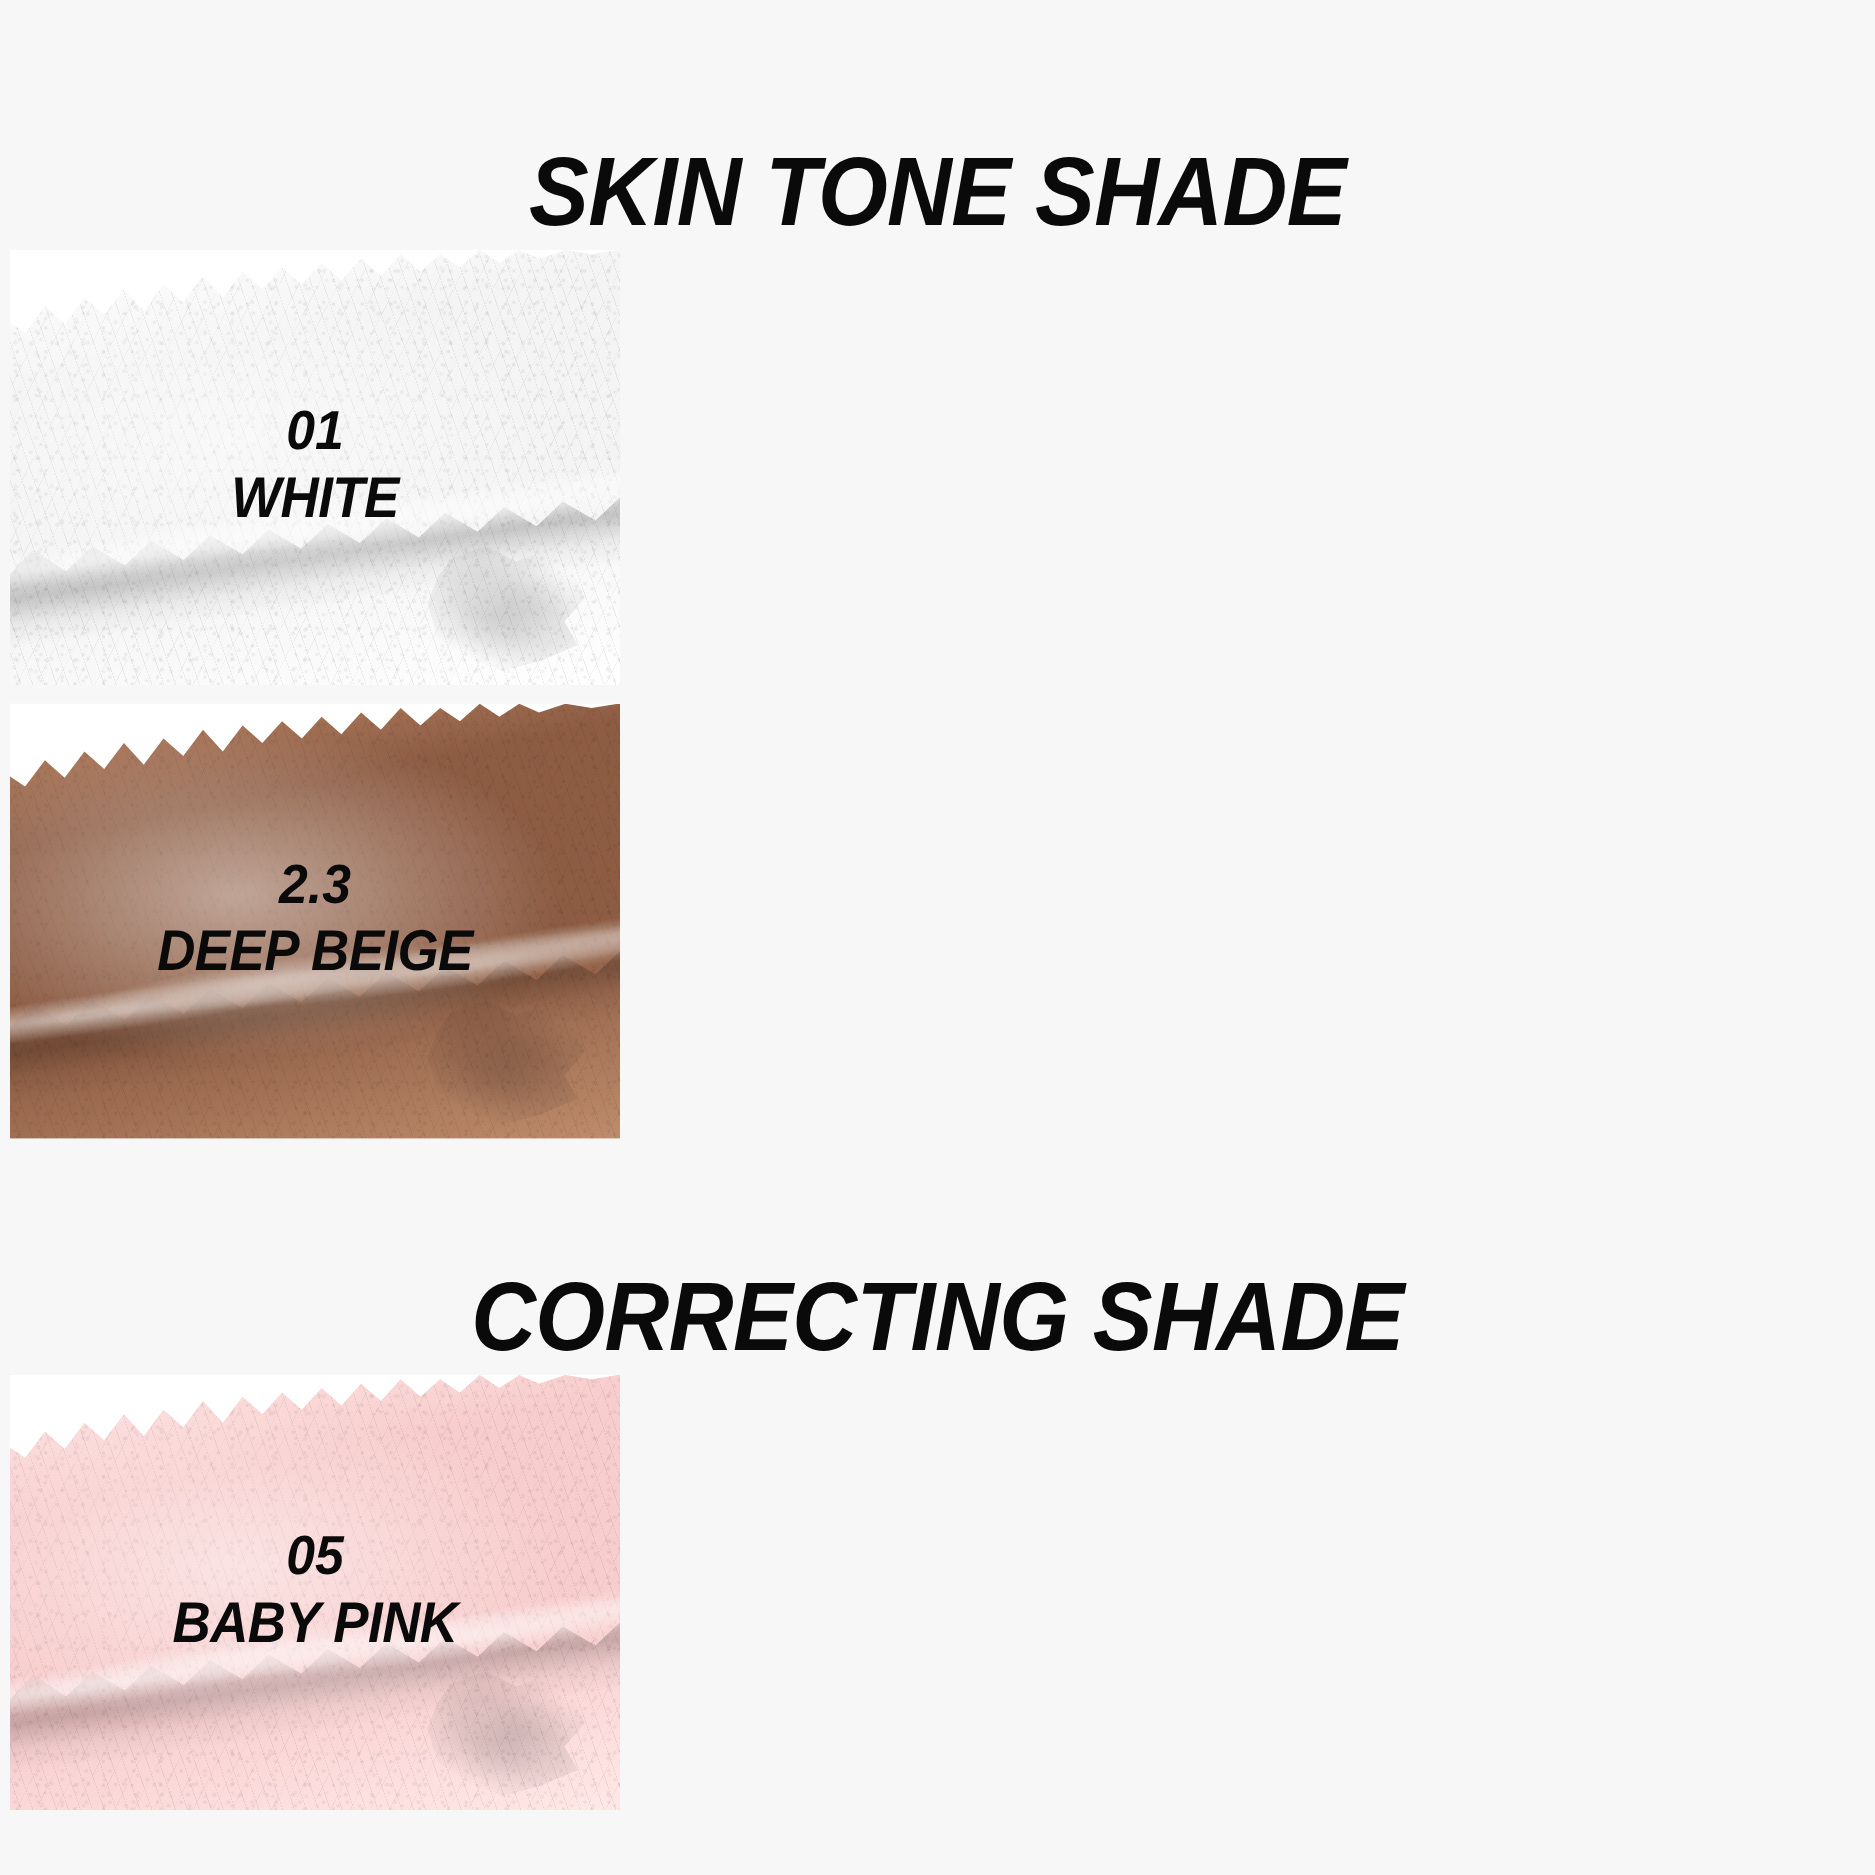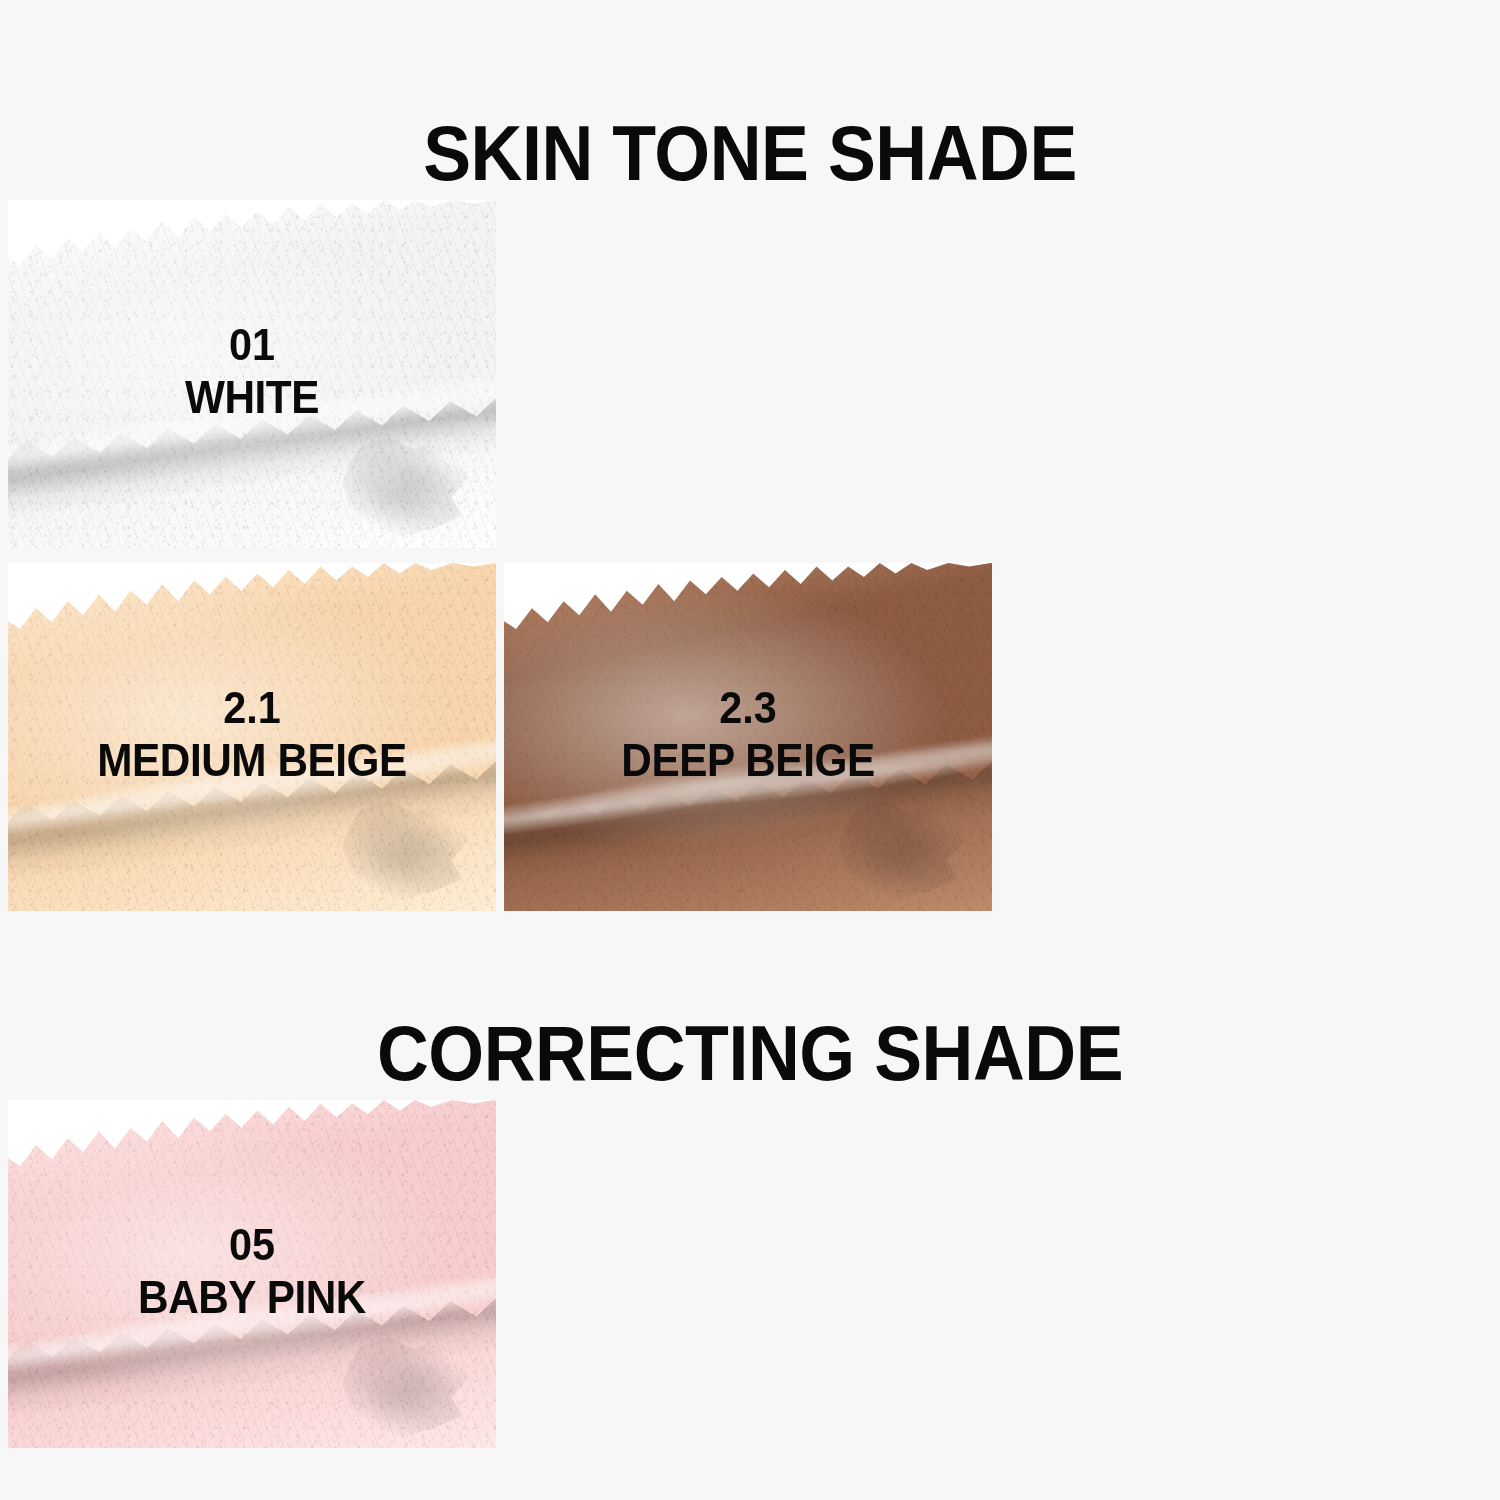--- a/index.html
+++ b/index.html
@@ -10,20 +10,21 @@
     width: 1500px;
     height: 1500px;
     background: #f7f7f7;
     font-family: "Liberation Sans", sans-serif;
     overflow: hidden;
     position: relative;
   }
   .page {
     position: absolute;
     inset: 0;
+    font-style: italic;
   }
 
   
   .section-title {
     position: absolute;
     left: 0;
     width: 1500px;
     text-align: center;
     font-family: "Liberation Sans", sans-serif;
     font-weight: bold;
@@ -33,21 +34,21 @@
     line-height: 1;
     white-space: nowrap;
   }
   #title-skin { top: 62px; font-size: 78px; }
   #title-correcting { top: 962px; font-size: 78px; }
 
   
   .row {
     position: absolute;
     display: flex;
-    gap: 8px;
+    gap: 19px;
     left: 0;
   }
   #row-1 { top: 200px; left: 8px; }
   #row-2 { top: 563px; left: 8px; }
   #row-3 { top: 1100px; left: 8px; }
 
   .swatch {
     position: relative;
     width: 488px;
     height: 348px;
@@ -214,36 +215,20 @@
         </div>
         <div class="label">
           <span class="code">01</span>
           <span class="name">WHITE</span>
         </div>
       </div>
     </div>
   <div class="row" id="row-2">
       <div class="swatch">
         <div class="powder">
-          <div class="base" style="background: linear-gradient(168deg, rgb(255, 238, 214) 0%, rgb(248, 213, 172) 26%, rgb(248, 213, 172) 62%, rgb(255, 238, 214) 100%);">
-            <div class="grain"></div>
-            <div class="scratch"></div>
-            <div class="ridge"></div>
-            <div class="ridge-light"></div>
-            <div class="crumb"></div>
-            <div class="sheen"></div>
-          </div>
-        </div>
-        <div class="label">
-          <span class="code">2.1</span>
-          <span class="name">MEDIUM BEIGE</span>
-        </div>
-      </div>
-      <div class="swatch">
-        <div class="powder">
           <div class="base" style="background: linear-gradient(168deg, rgb(192, 141, 109) 0%, rgb(141, 92, 67) 26%, rgb(141, 92, 67) 62%, rgb(192, 141, 109) 100%);">
             <div class="grain"></div>
             <div class="scratch"></div>
             <div class="ridge"></div>
             <div class="ridge-light"></div>
             <div class="crumb"></div>
             <div class="sheen"></div>
           </div>
         </div>
         <div class="label">

